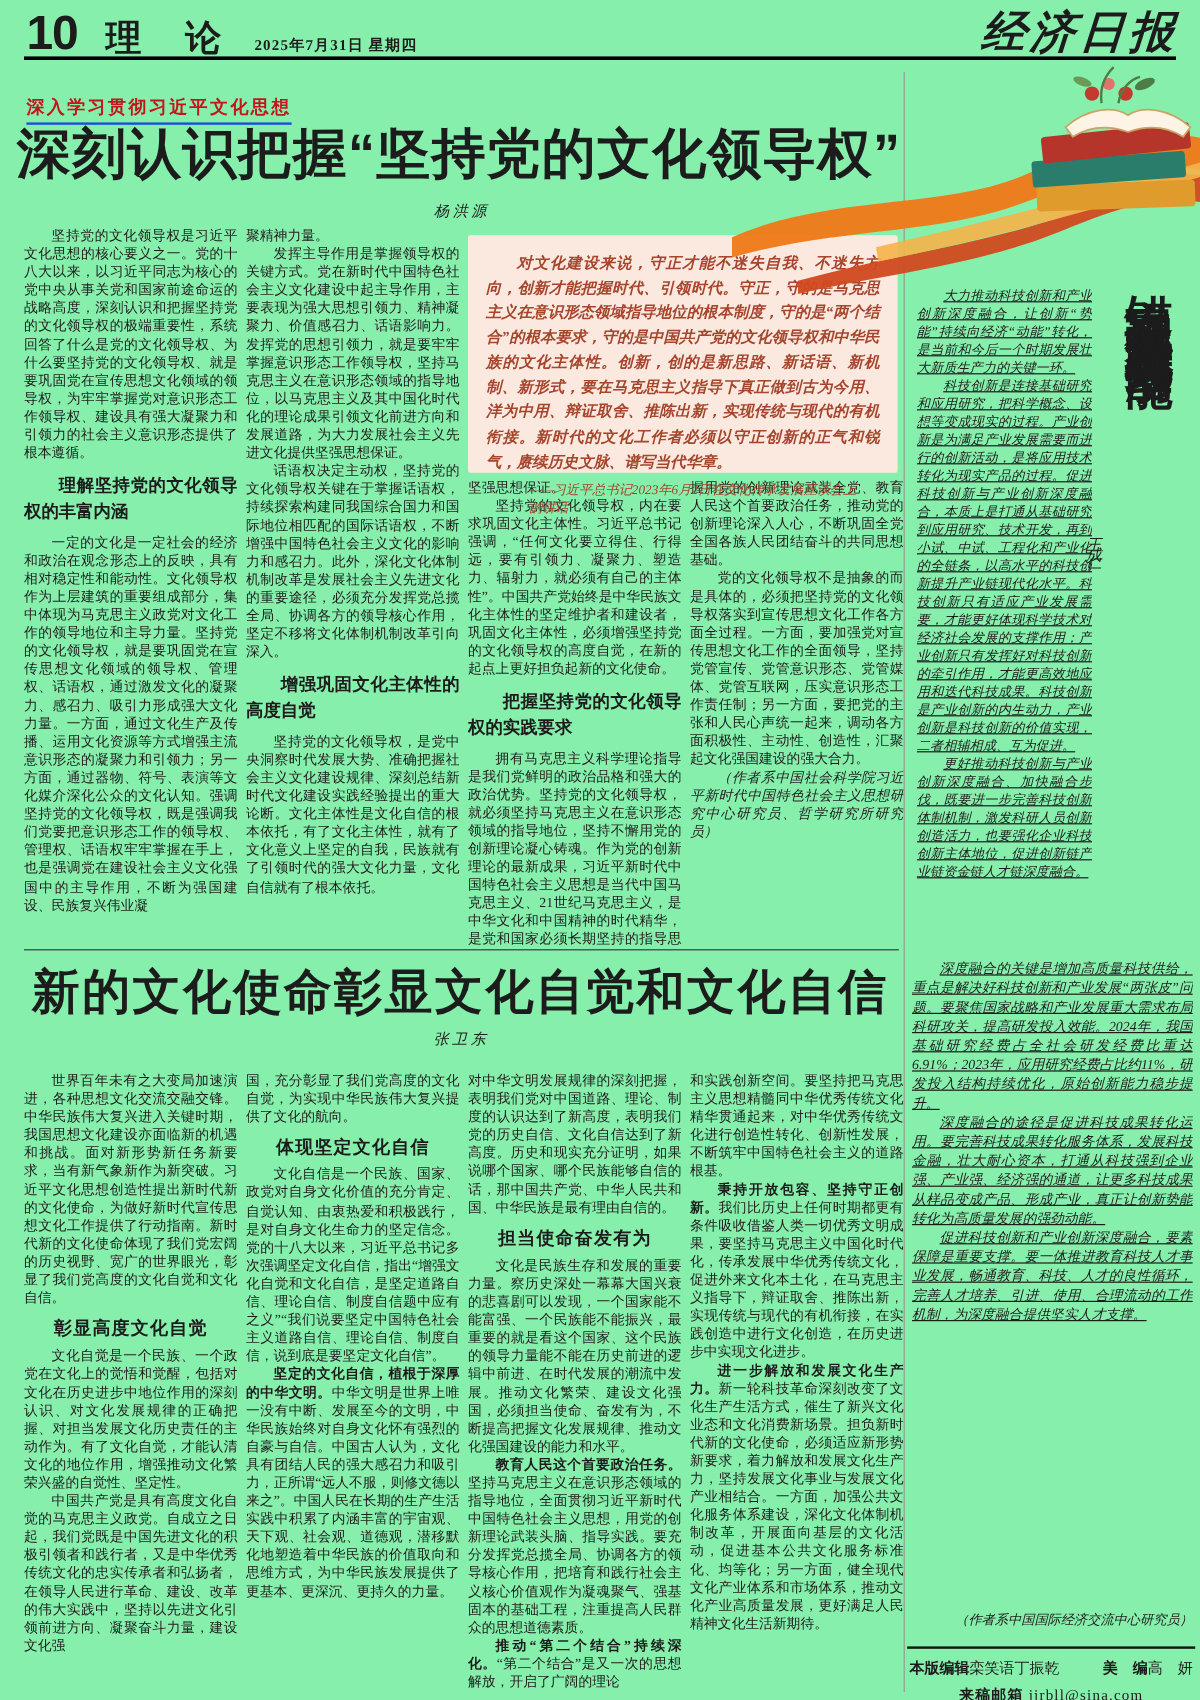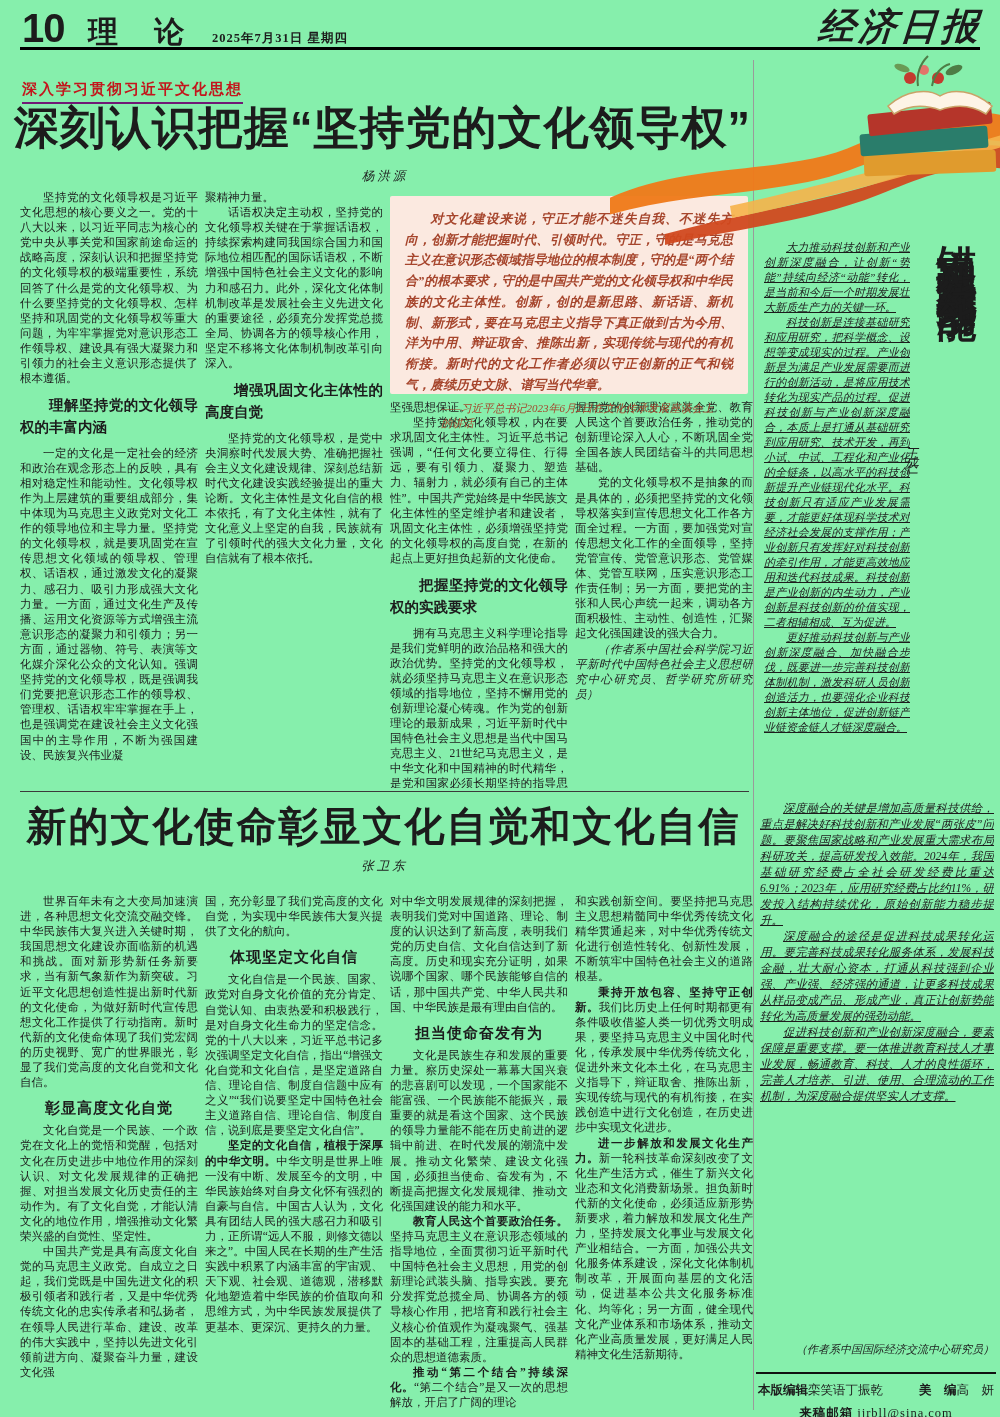--- a/index.html
+++ b/index.html
@@ -10,21 +10,21 @@
           font-weight:900;font-size:40px;letter-spacing:-1px;}
   .sec-title{position:absolute;left:88px;top:12px;font-family:"Liberation Sans",sans-serif;
           font-weight:900;font-size:30px;letter-spacing:14px;}
   .pg-date{position:absolute;left:212px;top:30px;font-size:12.5px;font-weight:bold;letter-spacing:1px;}
   .masthead{position:absolute;right:18px;top:2px;font-size:37px;font-weight:900;
           font-style:italic;letter-spacing:4px;transform:skewX(-4deg);
           font-family:"DejaVu Serif",serif;}
   .header-rule{position:absolute;left:20px;top:47px;width:960px;height:3px;background:#000;}
   
   .eyebrow{position:absolute;left:22px;top:80px;font-family:"Liberation Sans",sans-serif;
-          font-weight:bold;font-size:15px;color:#c3161c;border-bottom:2px solid #701a75;
+          font-weight:bold;font-size:15px;color:#c3161c;border-bottom:2px solid #1d4ed8;
           padding-bottom:3px;letter-spacing:2px;}
   .headline{position:absolute;left:14px;top:98px;width:745px;font-family:"Liberation Sans",sans-serif;
           font-weight:900;font-size:45px;letter-spacing:1px;white-space:nowrap;}
   .main-author{position:absolute;left:20px;top:168px;width:730px;text-align:center;
           font-size:12.5px;font-style:italic;letter-spacing:3px;}
   .col{position:absolute;width:178px;overflow:hidden;font-size:11.5px;line-height:15.1px;
           text-align:justify;}
   .col p{margin:0;text-indent:2em;}
   .col p.cont{text-indent:0;}
   .subhead-indent{font-family:"Liberation Sans",sans-serif;font-weight:bold;font-size:14.5px;
@@ -101,27 +101,28 @@
   <div class="eyebrow">深入学习贯彻习近平文化思想</div>
   <div class="headline">深刻认识把握“坚持党的文化领导权”</div>
   <div class="main-author">杨洪源</div>
 
   <div class="quote-box">
     <p class="qt">对文化建设来说，守正才能不迷失自我、不迷失方向，创新才能把握时代、引领时代。守正，守的是马克思主义在意识形态领域指导地位的根本制度，守的是“两个结合”的根本要求，守的是中国共产党的文化领导权和中华民族的文化主体性。创新，创的是新思路、新话语、新机制、新形式，要在马克思主义指导下真正做到古为今用、洋为中用、辩证取舍、推陈出新，实现传统与现代的有机衔接。新时代的文化工作者必须以守正创新的正气和锐气，赓续历史文脉、谱写当代华章。</p>
     <p class="qa">——习近平总书记2023年6月2日在文化传承发展座谈会上的讲话</p>
   </div>
 
   <div class="col" style="left:20px;top:190px;height:598px;">
-    <p>坚持党的文化领导权是习近平文化思想的核心要义之一。党的十八大以来，以习近平同志为核心的党中央从事关党和国家前途命运的战略高度，深刻认识和把握坚持党的文化领导权的极端重要性，系统回答了什么是党的文化领导权、为什么要坚持党的文化领导权、怎样坚持和巩固党的文化领导权等重大问题，为牢牢掌握党对意识形态工作领导权、建设具有强大凝聚力和引领力的社会主义意识形态提供了根本遵循。</p>
+    <p>坚持党的文化领导权是习近平文化思想的核心要义之一。党的十八大以来，以习近平同志为核心的党中央从事关党和国家前途命运的战略高度，深刻认识和把握坚持党的文化领导权的极端重要性，系统回答了什么是党的文化领导权、为什么要坚持党的文化领导权、就是要巩固党在宣传思想文化领域的领导权，为牢牢掌握党对意识形态工作领导权、建设具有强大凝聚力和引领力的社会主义意识形态提供了根本遵循。</p>
     <div class="subhead-indent">理解坚持党的文化领导权的丰富内涵</div>
     <p>一定的文化是一定社会的经济和政治在观念形态上的反映，具有相对稳定性和能动性。文化领导权作为上层建筑的重要组成部分，集中体现为马克思主义政党对文化工作的领导地位和主导力量。坚持党的文化领导权，就是要巩固党在宣传思想文化领域的领导权、管理权、话语权，通过激发文化的凝聚力、感召力、吸引力形成强大文化力量。一方面，通过文化生产及传播、运用文化资源等方式增强主流意识形态的凝聚力和引领力；另一方面，通过器物、符号、表演等文化媒介深化公众的文化认知。强调坚持党的文化领导权，既是强调我们党要把意识形态工作的领导权、管理权、话语权牢牢掌握在手上，也是强调党在建设社会主义文化强国中的主导作用，不断为强国建设、民族复兴伟业凝</p>
   </div>
 
   <div class="col" style="left:205px;top:190px;height:598px;">
     <p class="cont">聚精神力量。</p>
+    <p>发挥主导作用是掌握领导权的关键方式。党在新时代中国特色社会主义文化建设中起主导作用，主要表现为强大思想引领力、精神凝聚力、价值感召力、话语影响力。发挥党的思想引领力，就是要牢牢掌握意识形态工作领导权，坚持马克思主义在意识形态领域的指导地位，以马克思主义及其中国化时代化的理论成果引领文化前进方向和发展道路，为大力发展社会主义先进文化提供坚强思想保证。</p>
     <p>话语权决定主动权，坚持党的文化领导权关键在于掌握话语权，持续探索构建同我国综合国力和国际地位相匹配的国际话语权，不断增强中国特色社会主义文化的影响力和感召力。此外，深化文化体制机制改革是发展社会主义先进文化的重要途径，必须充分发挥党总揽全局、协调各方的领导核心作用，坚定不移将文化体制机制改革引向深入。</p>
     <div class="subhead-indent">增强巩固文化主体性的高度自觉</div>
     <p>坚持党的文化领导权，是党中央洞察时代发展大势、准确把握社会主义文化建设规律、深刻总结新时代文化建设实践经验提出的重大论断。文化主体性是文化自信的根本依托，有了文化主体性，就有了文化意义上坚定的自我，民族就有了引领时代的强大文化力量，文化自信就有了根本依托。</p>
   </div>
 
   <div class="col" style="left:390px;top:400px;height:388px;">
     <p class="cont">坚强思想保证。</p>
     <p>坚持党的文化领导权，内在要求巩固文化主体性。习近平总书记强调，“任何文化要立得住、行得远，要有引领力、凝聚力、塑造力、辐射力，就必须有自己的主体性”。中国共产党始终是中华民族文化主体性的坚定维护者和建设者，巩固文化主体性，必须增强坚持党的文化领导权的高度自觉，在新的起点上更好担负起新的文化使命。</p>
     <div class="subhead-indent">把握坚持党的文化领导权的实践要求</div>
     <p>拥有马克思主义科学理论指导是我们党鲜明的政治品格和强大的政治优势。坚持党的文化领导权，就必须坚持马克思主义在意识形态领域的指导地位，坚持不懈用党的创新理论凝心铸魂。作为党的创新理论的最新成果，习近平新时代中国特色社会主义思想是当代中国马克思主义、21世纪马克思主义，是中华文化和中国精神的时代精华，是党和国家必须长期坚持的指导思想。要牢牢把</p>

